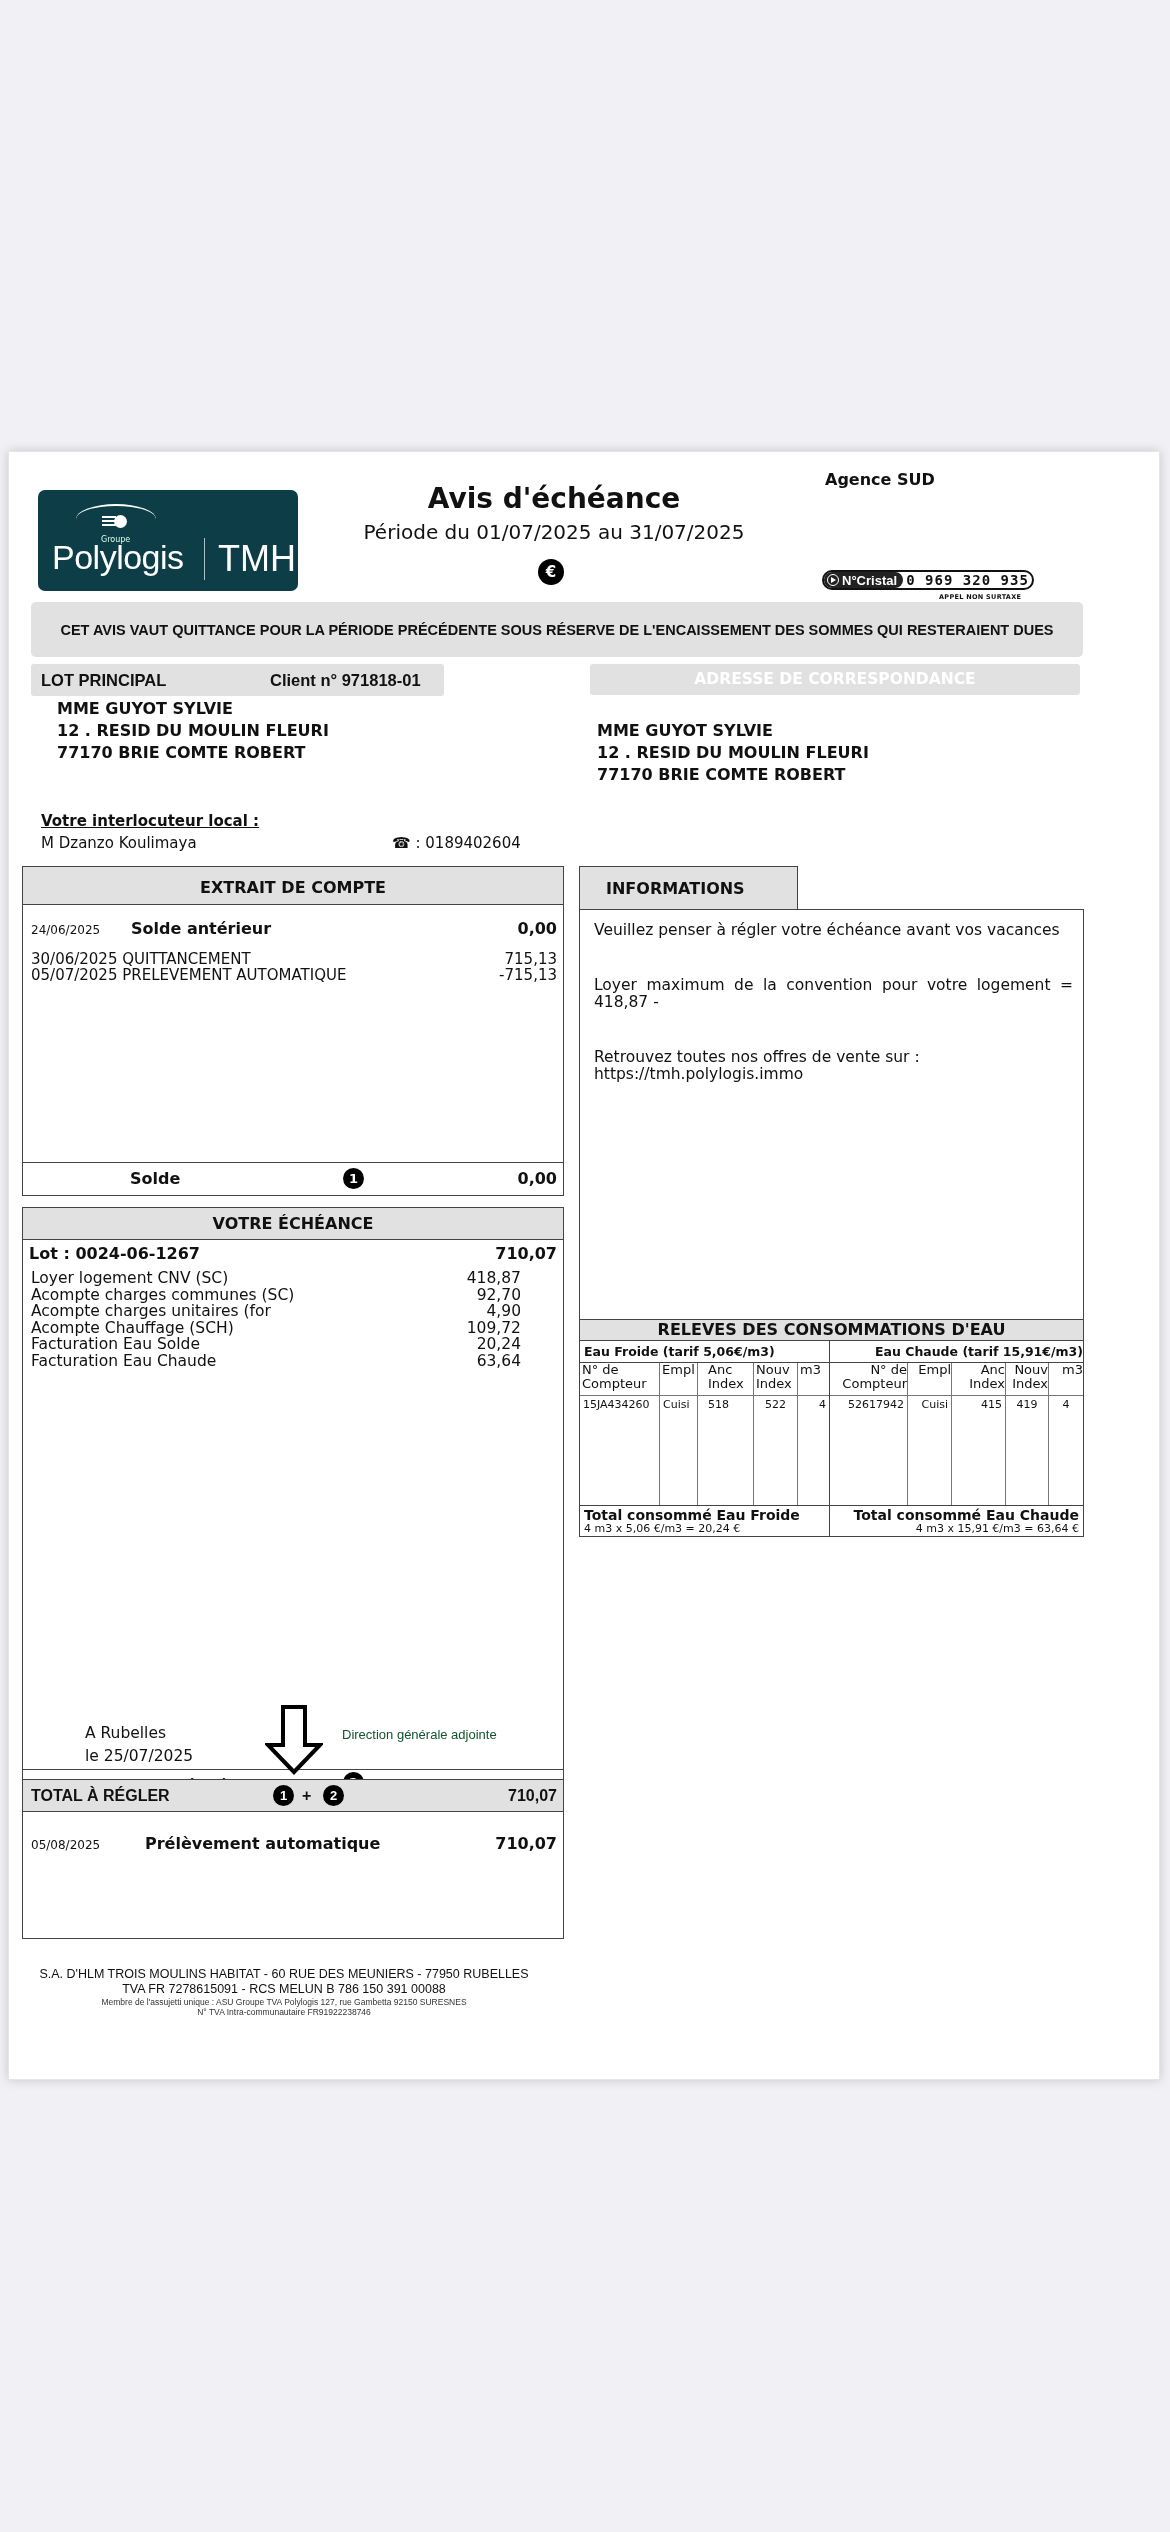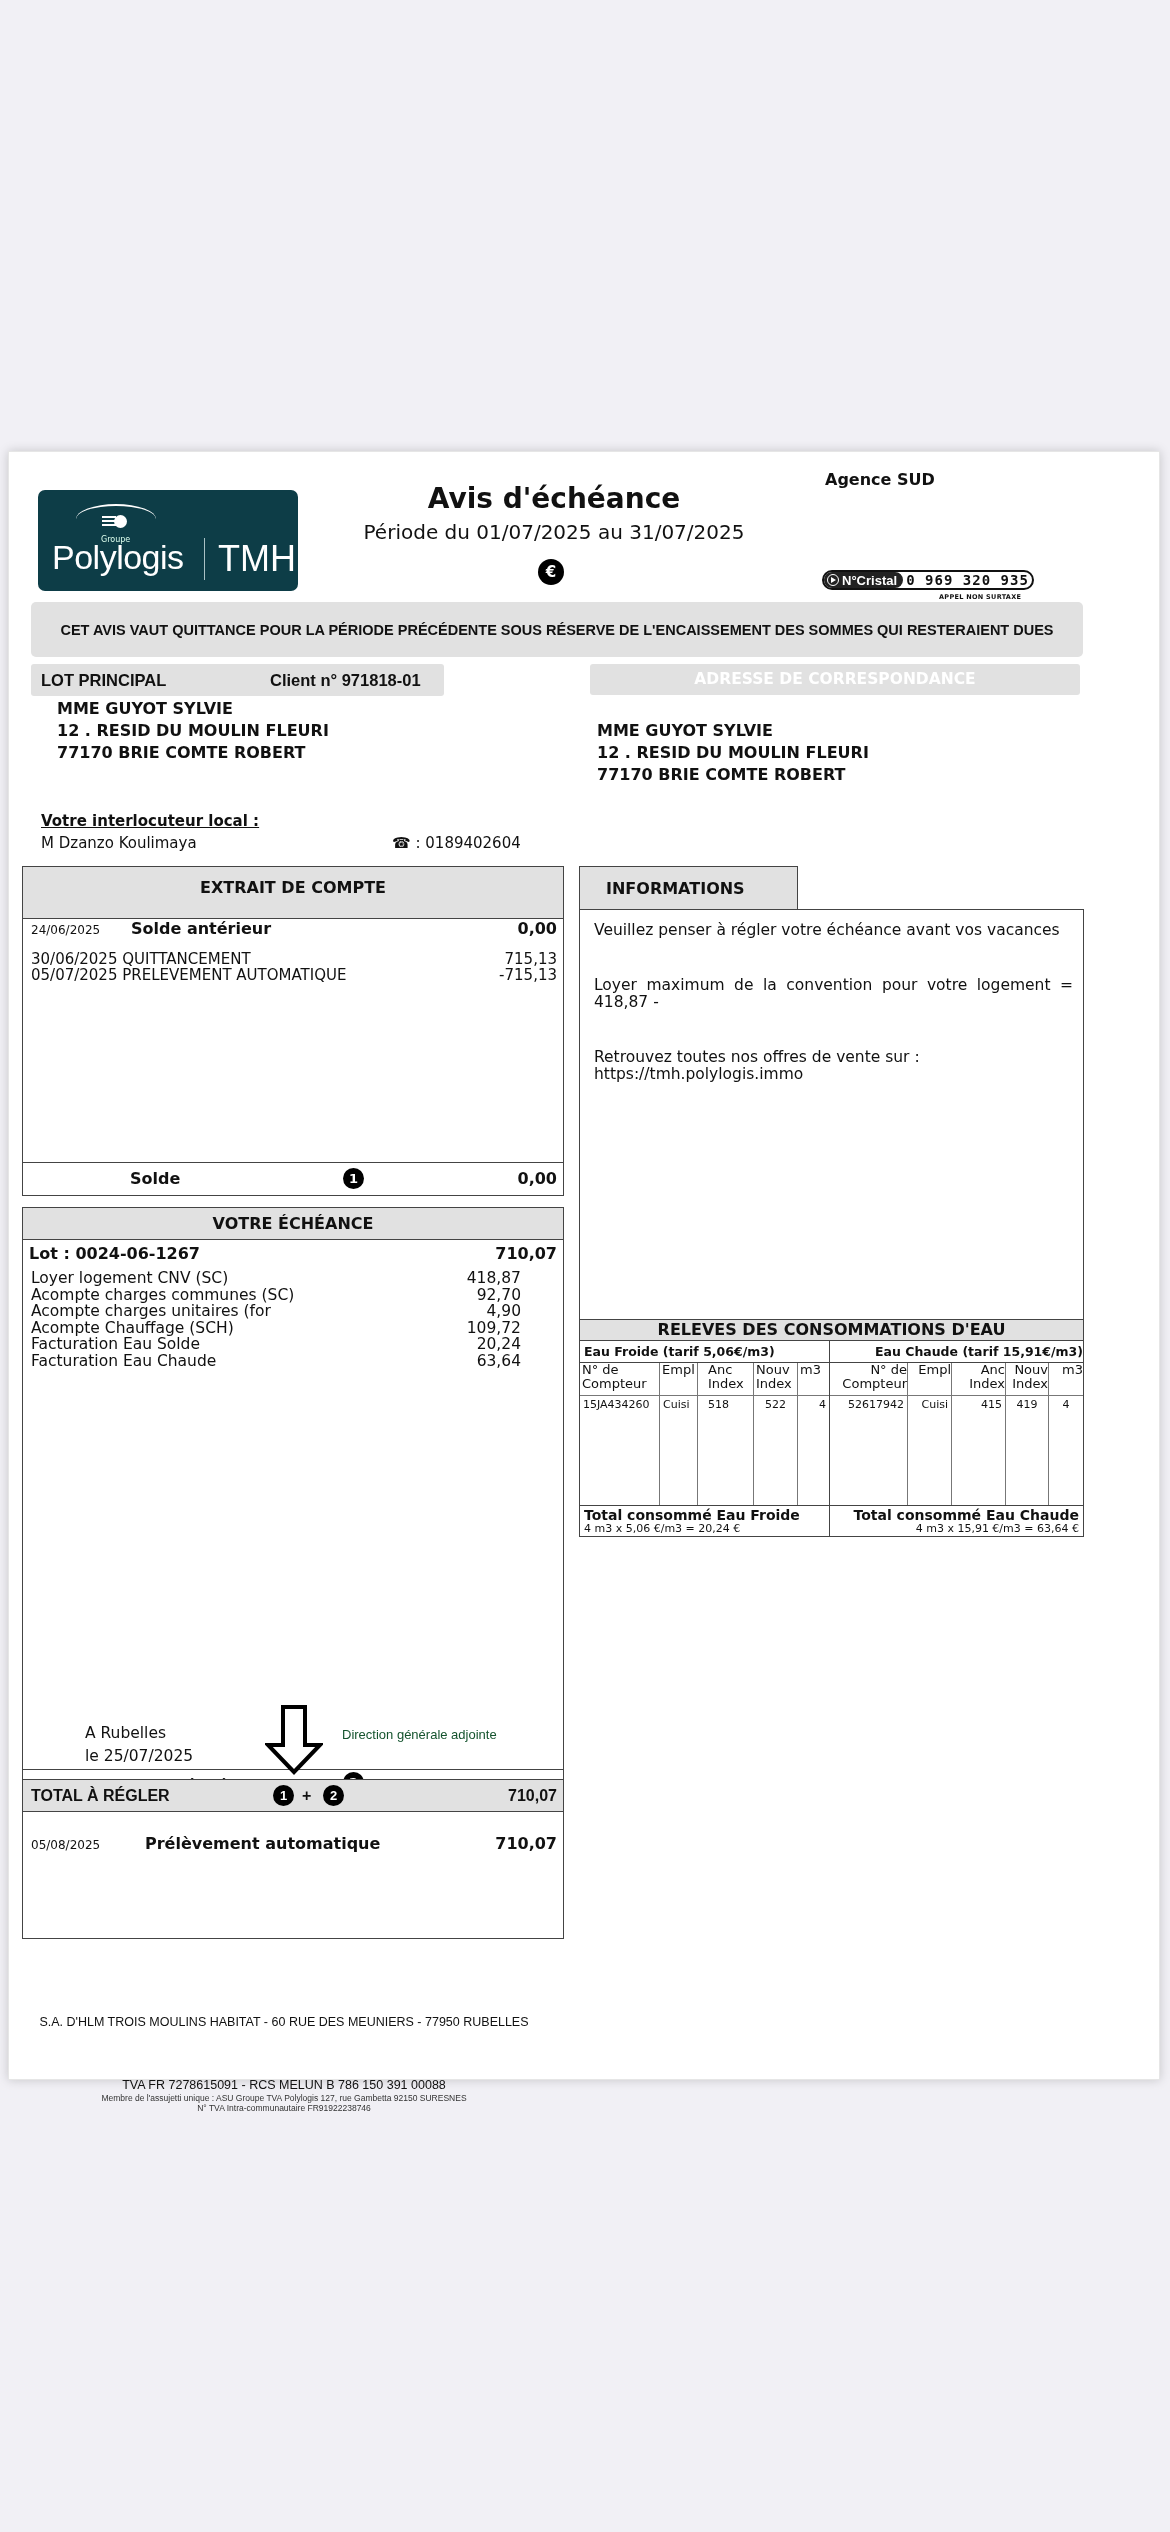--- a/index.html
+++ b/index.html
@@ -59,21 +59,21 @@
 
   .interl { left: 32px; top: 360px; font-weight: bold; font-size: 15px; text-decoration: underline; }
   .interlname { left: 32px; top: 382px; font-size: 15px; }
   .phone { left: 383px; top: 382px; font-size: 15px; }
 
   
   .box { border: 1.5px solid #444; background: #fff; }
   .hdr { background: #e1e1e1; border-bottom: 1.5px solid #444; font-weight: bold; font-size: 16px; text-align: center; }
 
   .extrait { left: 13px; top: 414px; width: 542px; height: 330px; }
-  .extrait .hdr { height: 52px; line-height: 42px; }
+  .extrait .hdr { height: 38px; line-height: 42px; }
   .row { position: absolute; left: 8px; right: 6px; }
   .date-sm { font-size: 12px; }
   .bold-lg { font-weight: bold; font-size: 16px; }
   .mono-row { font-size: 15px; line-height: 16px; font-family: "DejaVu Sans", sans-serif; }
   .right { position: absolute; right: 0; text-align: right; }
   .footrow { position: absolute; left: 0; right: 0; bottom: 0; height: 33px; border-top: 1.5px solid #444; }
   .circ { display: inline-block; width: 21px; height: 21px; border-radius: 50%; background: #000; color: #fff;
     font-size: 13px; font-weight: bold; text-align: center; line-height: 21px; }
 
   .info-tab { left: 570px; top: 414px; width: 219px; height: 44px; background: #e1e1e1; border: 1.5px solid #444; border-bottom: none;
@@ -106,21 +106,21 @@
   .items .amt { position: absolute; right: 0; top: 0; }
 
   .rubelles { left: 76px; top: 1270px; font-size: 15.5px; line-height: 23px; }
   .arrow { left: 256px; top: 1253px; }
   .dga { left: 333px; top: 1275px; font-size: 13px; font-family: "Liberation Sans", sans-serif; color: #14532d; }
 
   .total { left: 13px; top: 1327px; width: 542px; height: 160px; }
   .total .hdr { height: 32px; line-height: 32px; text-align: left; padding-left: 8px; position: relative; font-family: "Liberation Sans", sans-serif; }
 
   .footer { left: 20px; top: 1515px; width: 510px; text-align: center; font-family: "Liberation Sans", sans-serif; }
-  .footer .a { font-size: 12.5px; line-height: 15px; margin-top: 48px; }
+  .footer .a { font-size: 12.5px; line-height: 15px; }
   .footer .b { font-size: 8.5px; line-height: 10px; color: #333; }
 </style>
 </head>
 <body>
 
 <div class="sheet">
 
   <div class="abs logo">
     <div class="arc"></div>
     <div class="bars"></div>

